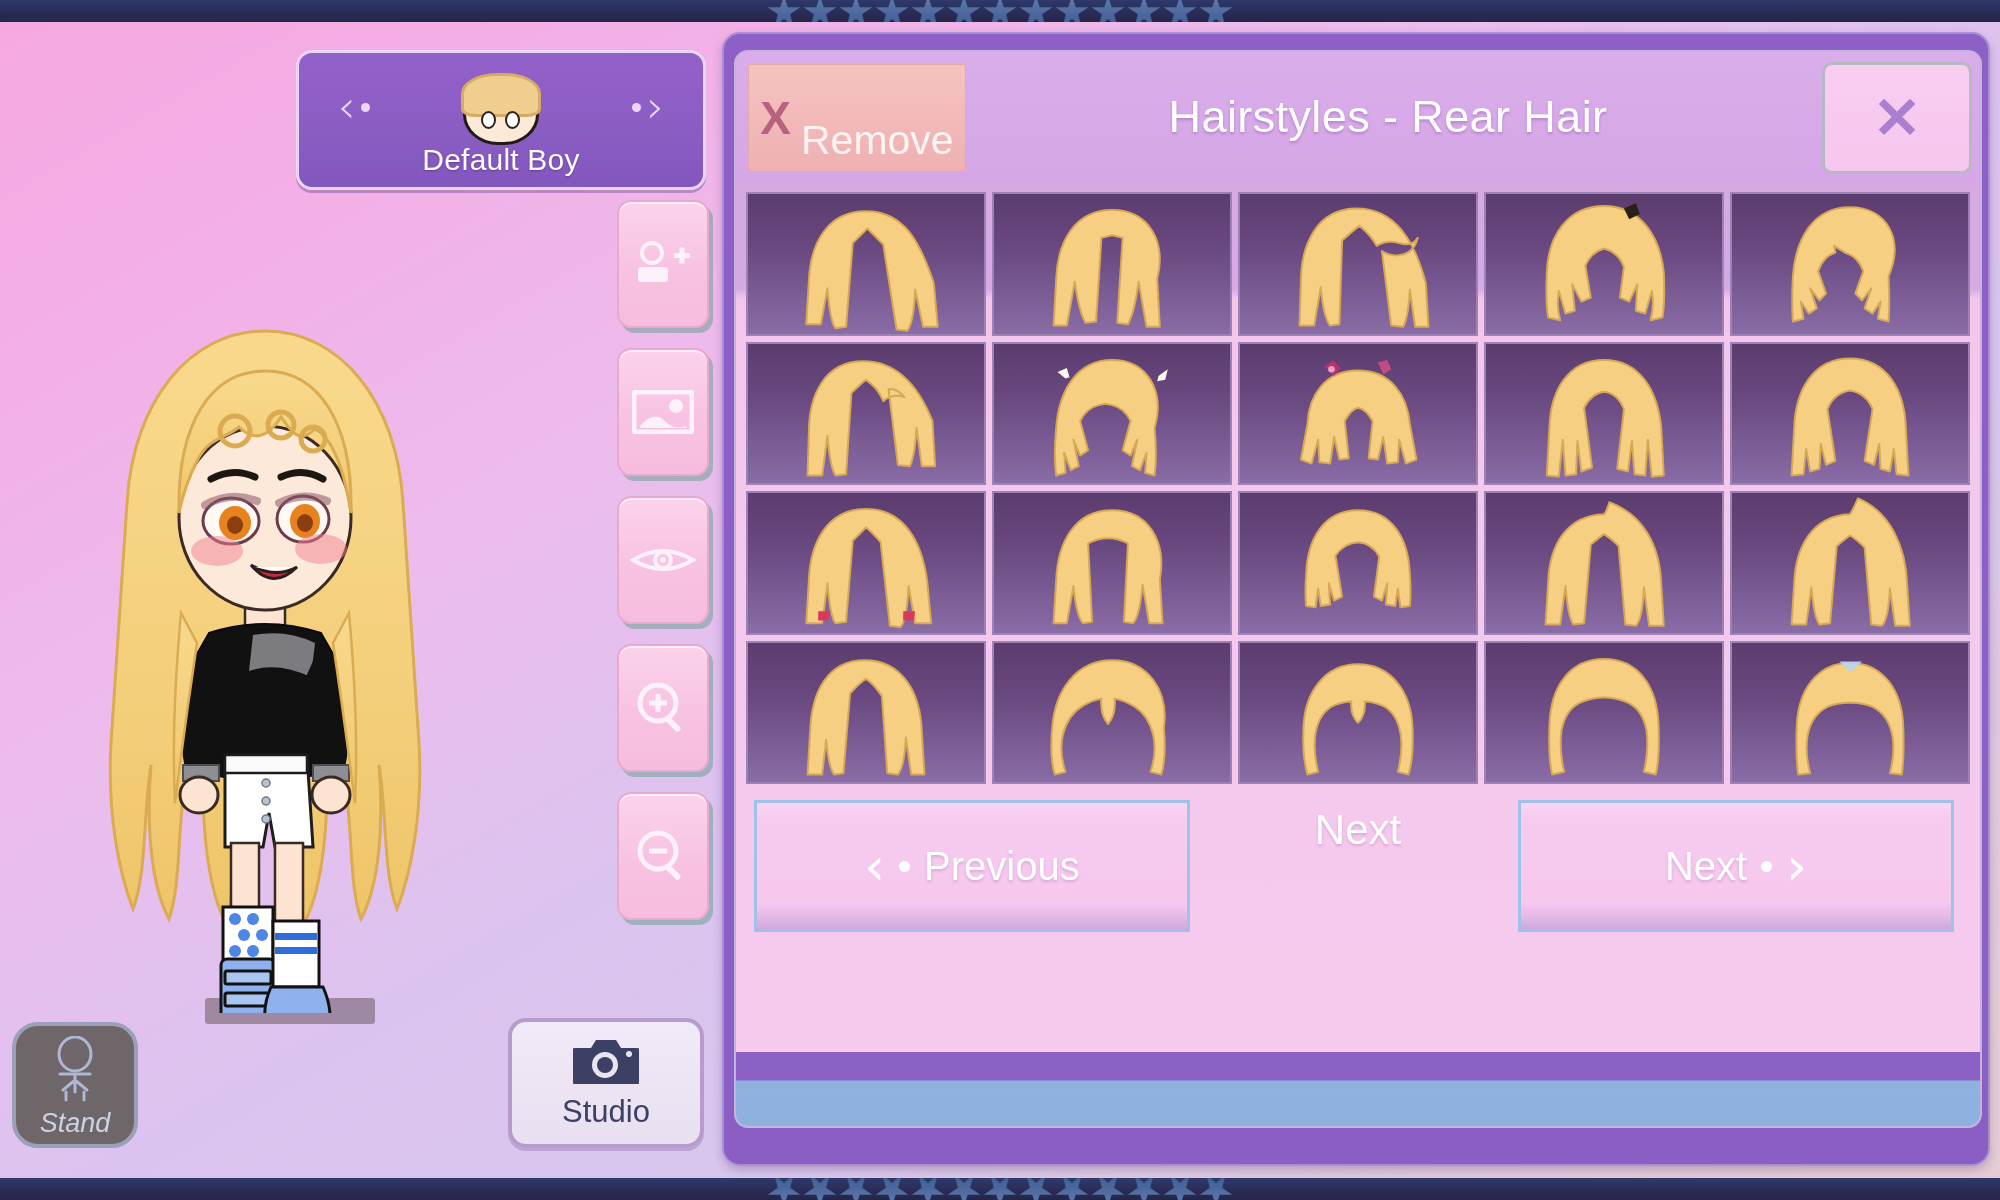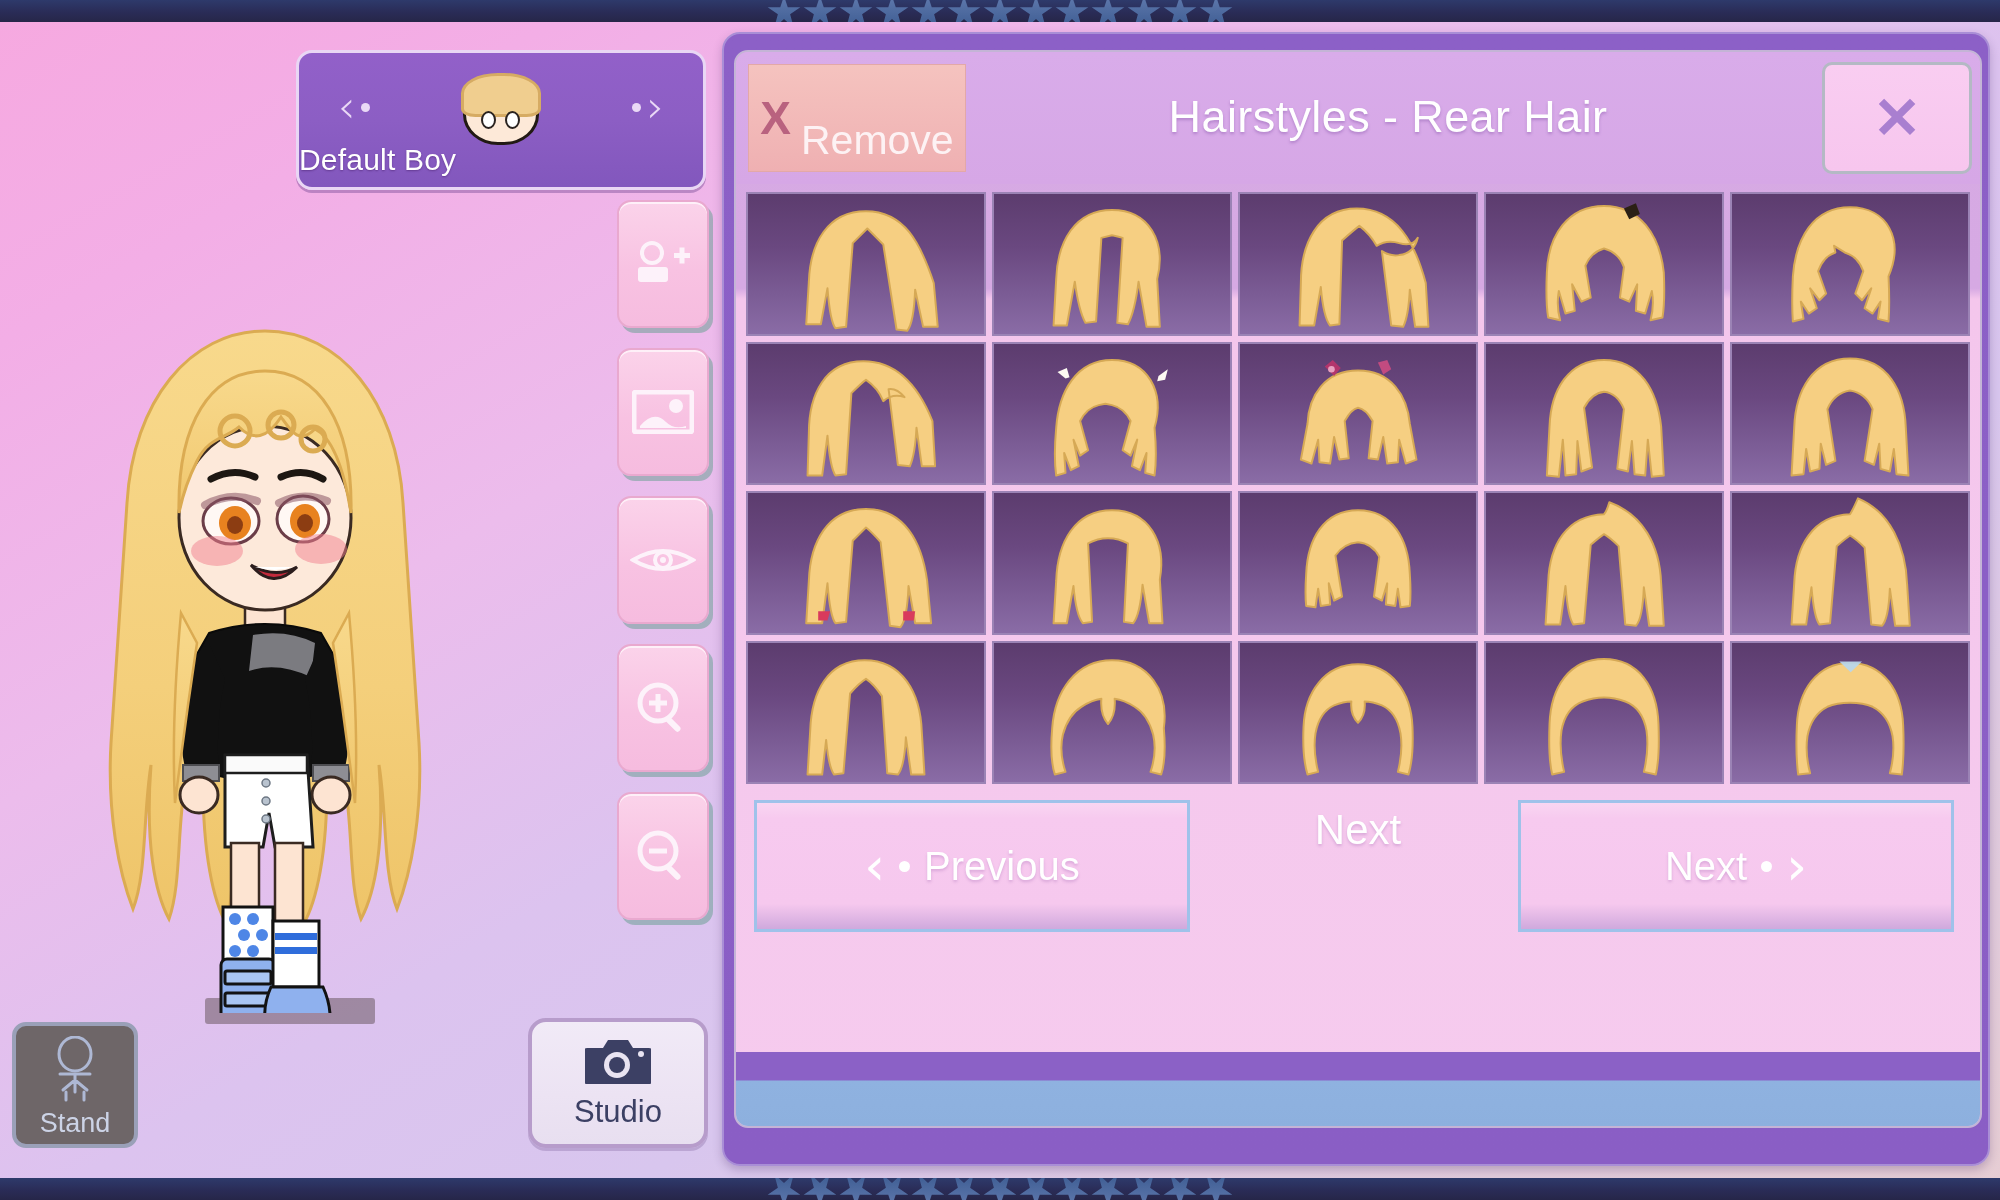--- a/index.html
+++ b/index.html
@@ -67,21 +67,21 @@
     background: #f0ce8f; border: 3px solid #d6ab63;
     border-radius: 46% 46% 18% 18%;
   }
   .avatar-head .eye {
     position: absolute; top: 40px; width: 15px; height: 18px;
     background: #ffffff; border: 2px solid #2a2320; border-radius: 50%;
   }
   .avatar-head .eye.l { left: 22px; }
   .avatar-head .eye.r { left: 46px; }
   .char-name {
-    position: absolute; left: 0; right: 0; bottom: 10px; 
+    position: absolute; left: 0; right: 0; bottom: 10px; text-align: center;
     color: #ffffff; font-size: 30px; letter-spacing: .2px;
     text-shadow: 0 1px 2px rgba(60,20,90,.45);
   }
 
   
   #character { position: absolute; left: 85px; top: 295px; width: 360px; height: 700px; }
   #char-shadow {
     position: absolute; left: 205px; top: 980px; width: 170px; height: 26px;
     background: #6b5a63; opacity: .55; border-radius: 3px;
   }
@@ -94,31 +94,32 @@
     border: 2px solid #e9a9cf;
     box-shadow: 4px 5px 0 rgba(110,160,150,.55), inset 0 2px 0 rgba(255,255,255,.65);
     display: flex; align-items: center; justify-content: center;
     position: relative;
   }
   .tool-btn svg { display: block; }
 
   
   #stand-btn {
     position: absolute; left: 12px; top: 1004px; width: 126px; height: 126px;
-    background: #6e6668; border: 4px solid #9aa0b8; border-radius: 14px;
+    background: #6e6668; border: 4px solid #9aa0b8; border-radius: 26px;
     display: flex; flex-direction: column; align-items: center; justify-content: flex-start;
     padding-top: 10px;
+    font-style: italic;
   }
   #stand-btn .stand-label {
     color: #ccd3e6; font-size: 27px; margin-top: 2px;
   }
 
   
   #studio-btn {
-    position: absolute; left: 528px; top: 1000px; width: 180px; height: 130px;
+    position: absolute; left: 508px; top: 1000px; width: 196px; height: 130px;
     background: linear-gradient(180deg,#f1eaf7 0%, #ece3f3 60%, #e8dff0 100%);
     border: 4px solid #b79ccb; border-radius: 18px;
     display: flex; flex-direction: column; align-items: center; justify-content: center;
     box-shadow: 0 3px 0 rgba(120,90,150,.3);
   }
   #studio-btn .studio-label { color: #3c4064; font-size: 31px; margin-top: 4px; }
 
   
   #panel {
     position: absolute; left: 722px; top: 14px; width: 1268px; height: 1134px;

